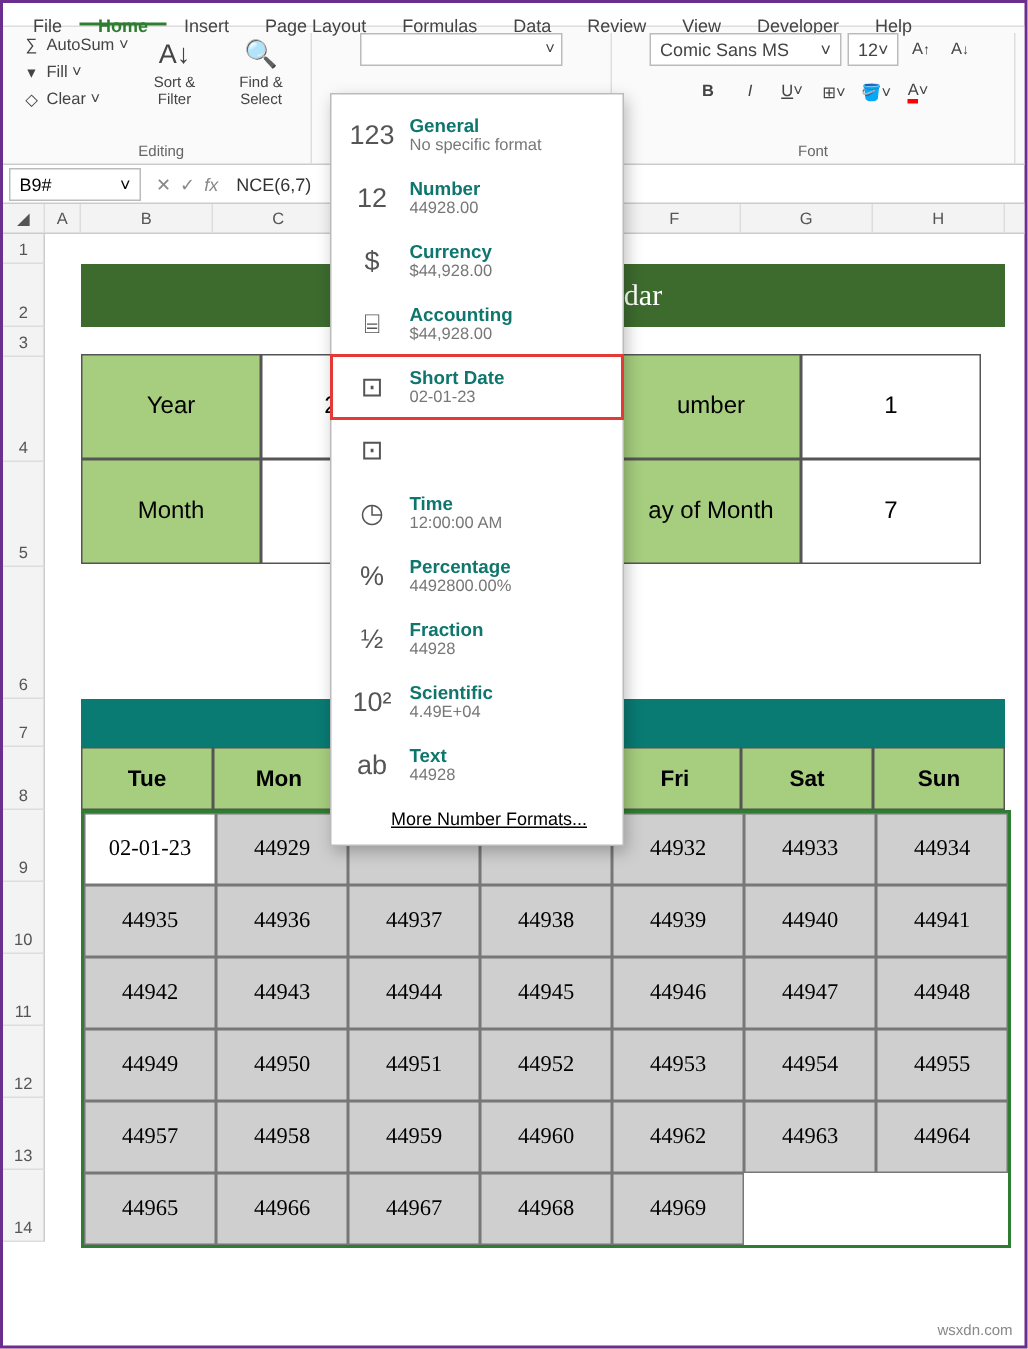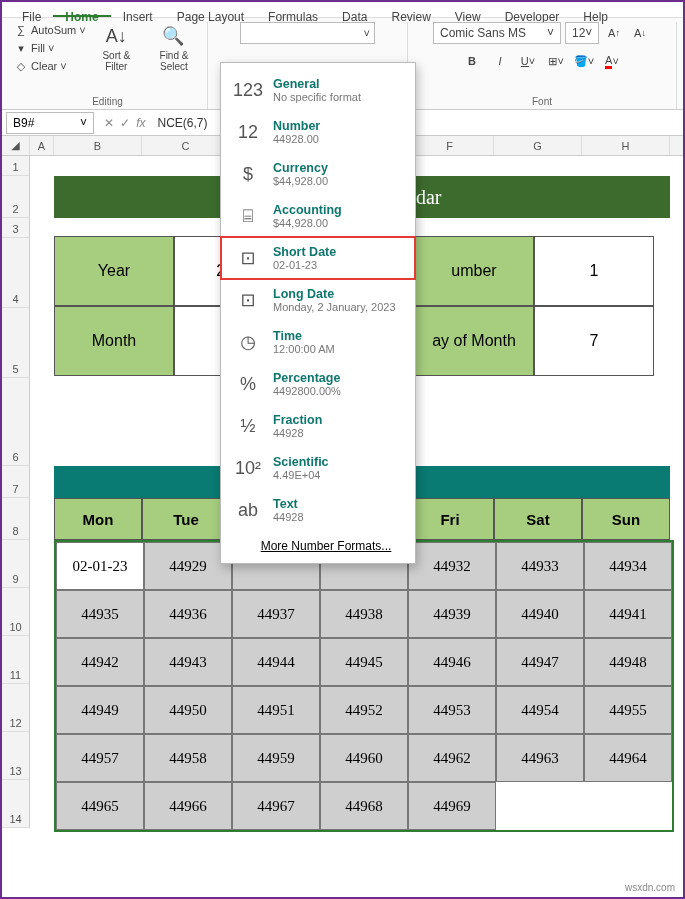--- a/index.html
+++ b/index.html
@@ -211,22 +211,22 @@
       <div>1</div>
       <div class="hdr-cell">Month</div>
       <div>Jan</div>
       <div style="border:none"></div>
       <div class="hdr-cell">ay of Month</div>
       <div>7</div>
     </div>
 
     <div class="cal-header-bar"></div>
     <div class="cal-days">
+      <div>Tue</div>
       <div>Mon</div>
-      <div>Tue</div>
       <div></div>
       <div></div>
       <div>Fri</div>
       <div>Sat</div>
       <div>Sun</div>
     </div>
 
     <div class="cal-grid">
       <div class="active-cell">02-01-23</div>
       <div>44929</div>
@@ -303,24 +303,20 @@
     </div>
   <div class="fd-item fd-highlight">
       <div class="fd-icon">⊡</div>
       <div class="fd-text">
         <span class="fd-title">Short Date</span>
         <span class="fd-sample">02-01-23</span>
       </div>
     </div>
   <div class="fd-item">
       <div class="fd-icon">⊡</div>
-      <div class="fd-text">
-        <span class="fd-title">Long Date</span>
-        <span class="fd-sample">Monday, 2 January, 2023</span>
-      </div>
     </div>
   <div class="fd-item">
       <div class="fd-icon">◷</div>
       <div class="fd-text">
         <span class="fd-title">Time</span>
         <span class="fd-sample">12:00:00 AM</span>
       </div>
     </div>
   <div class="fd-item">
       <div class="fd-icon">%</div>

